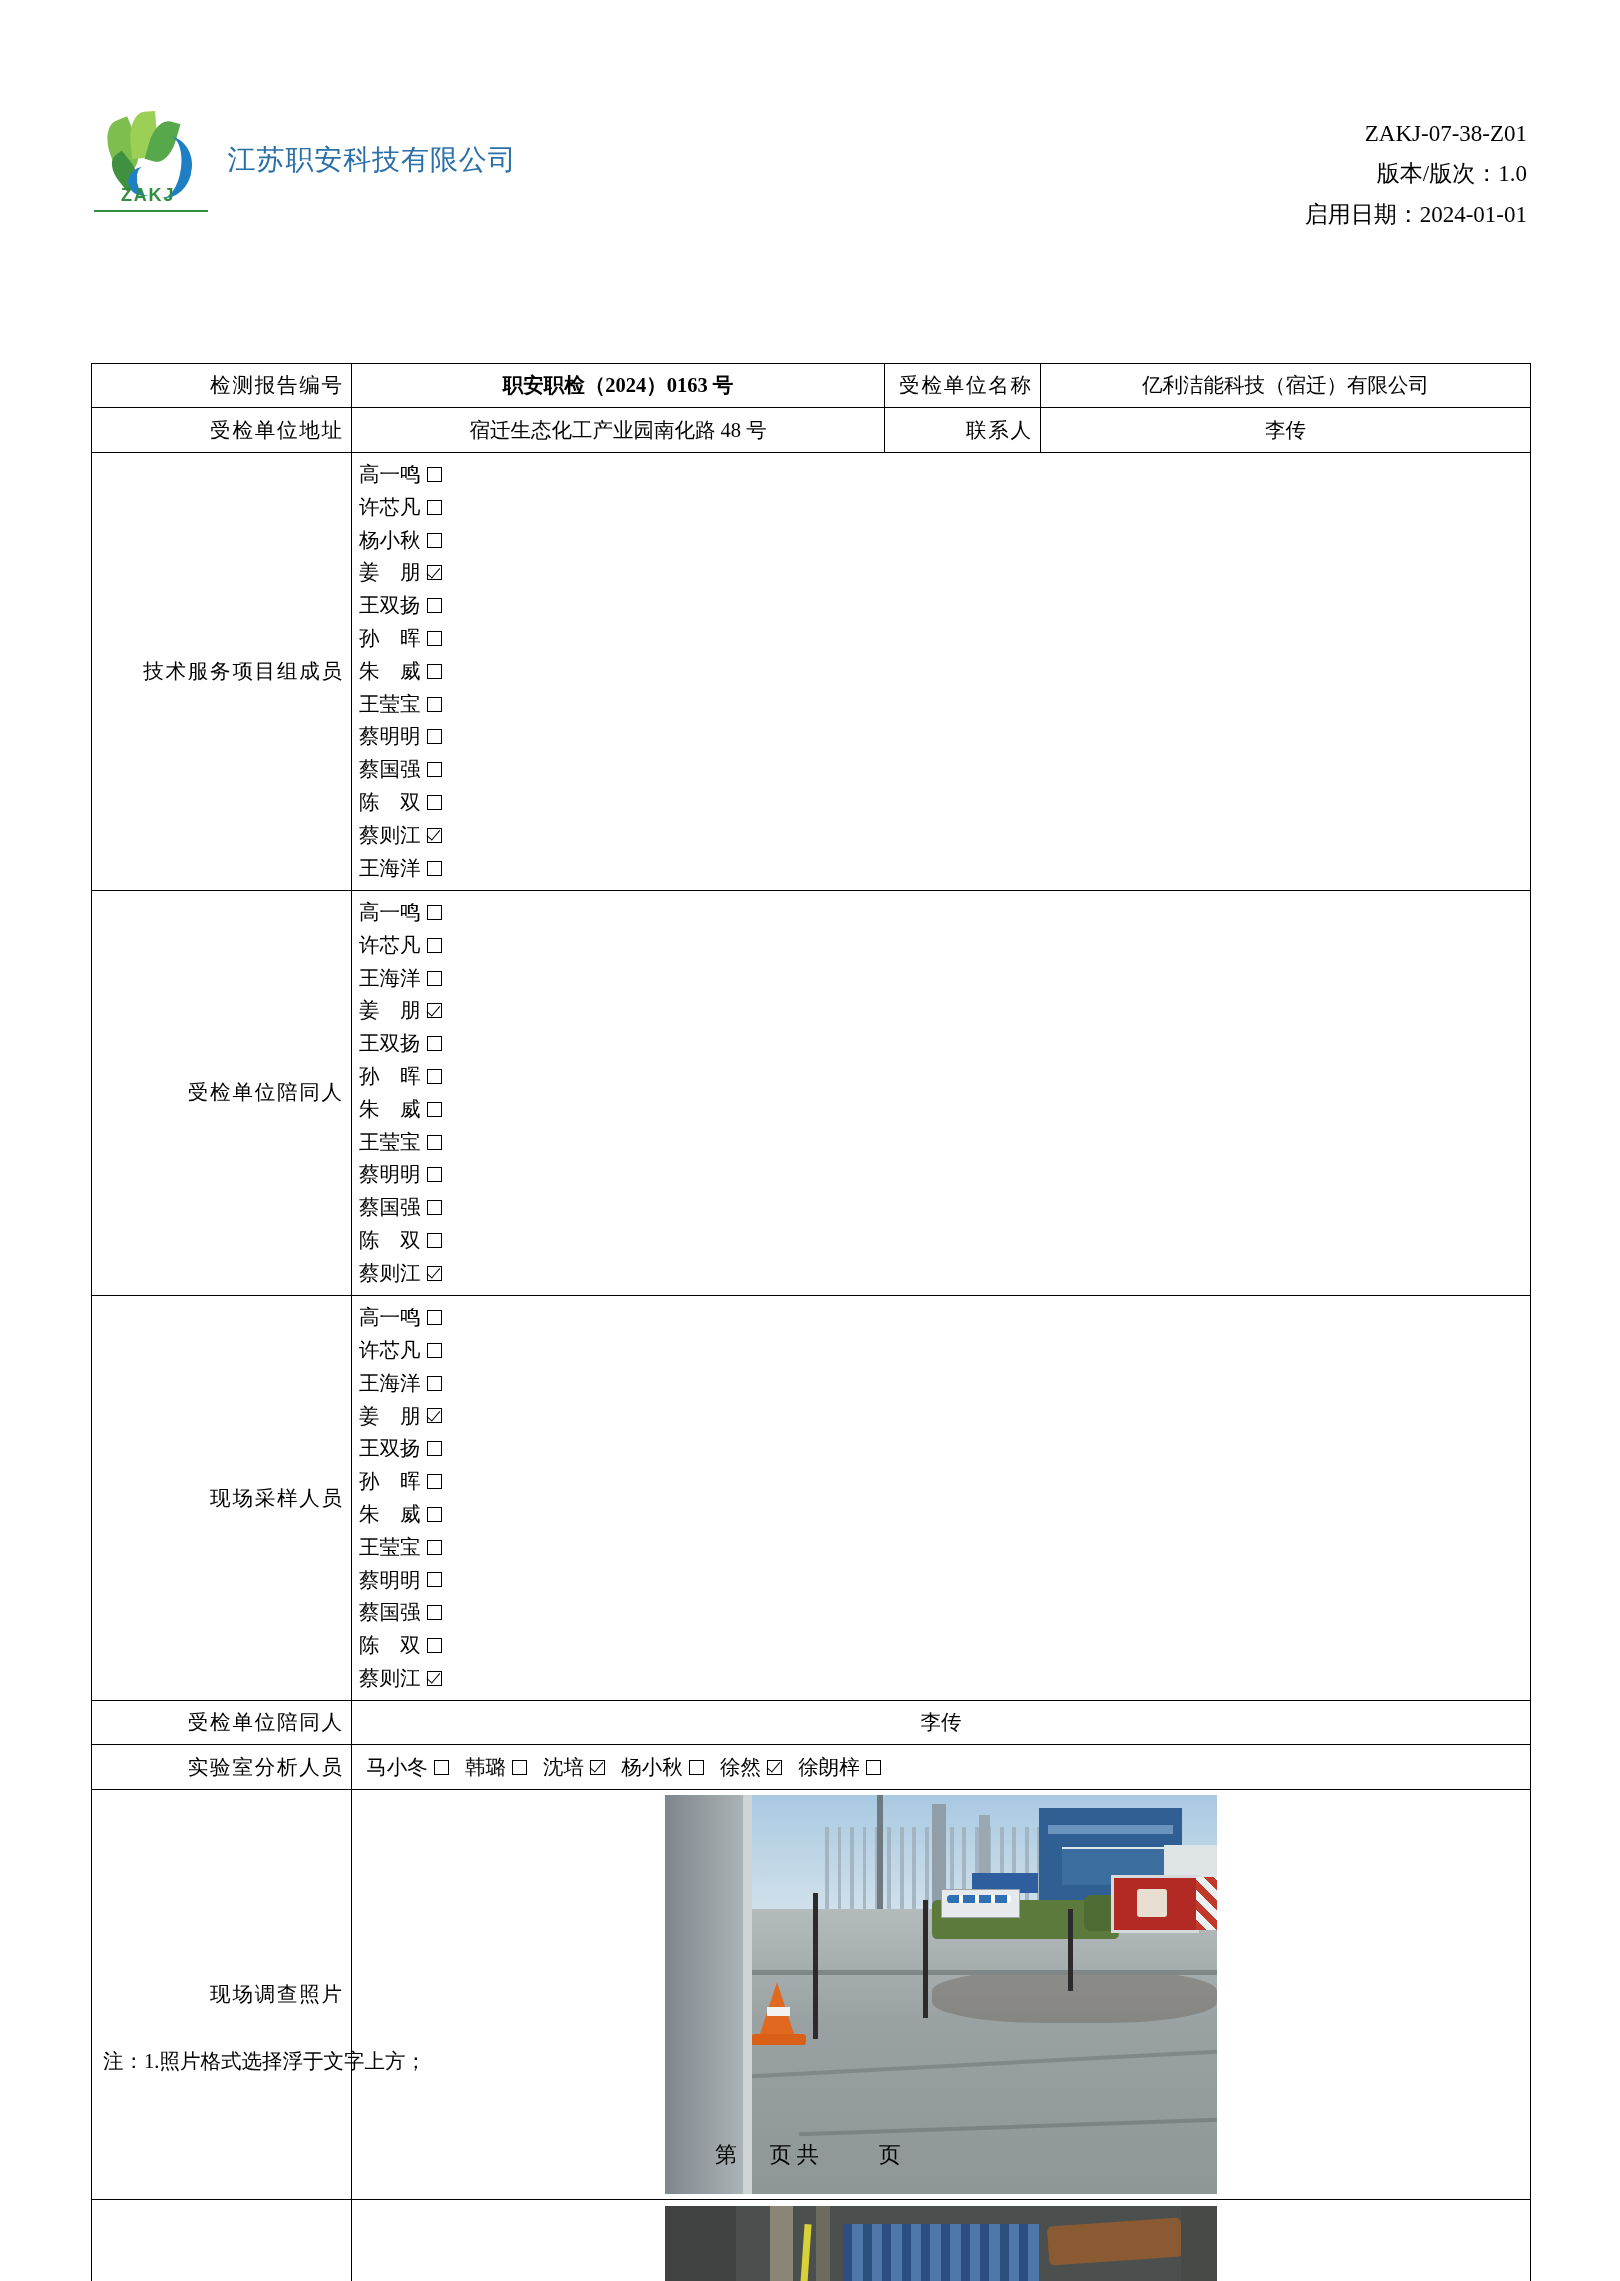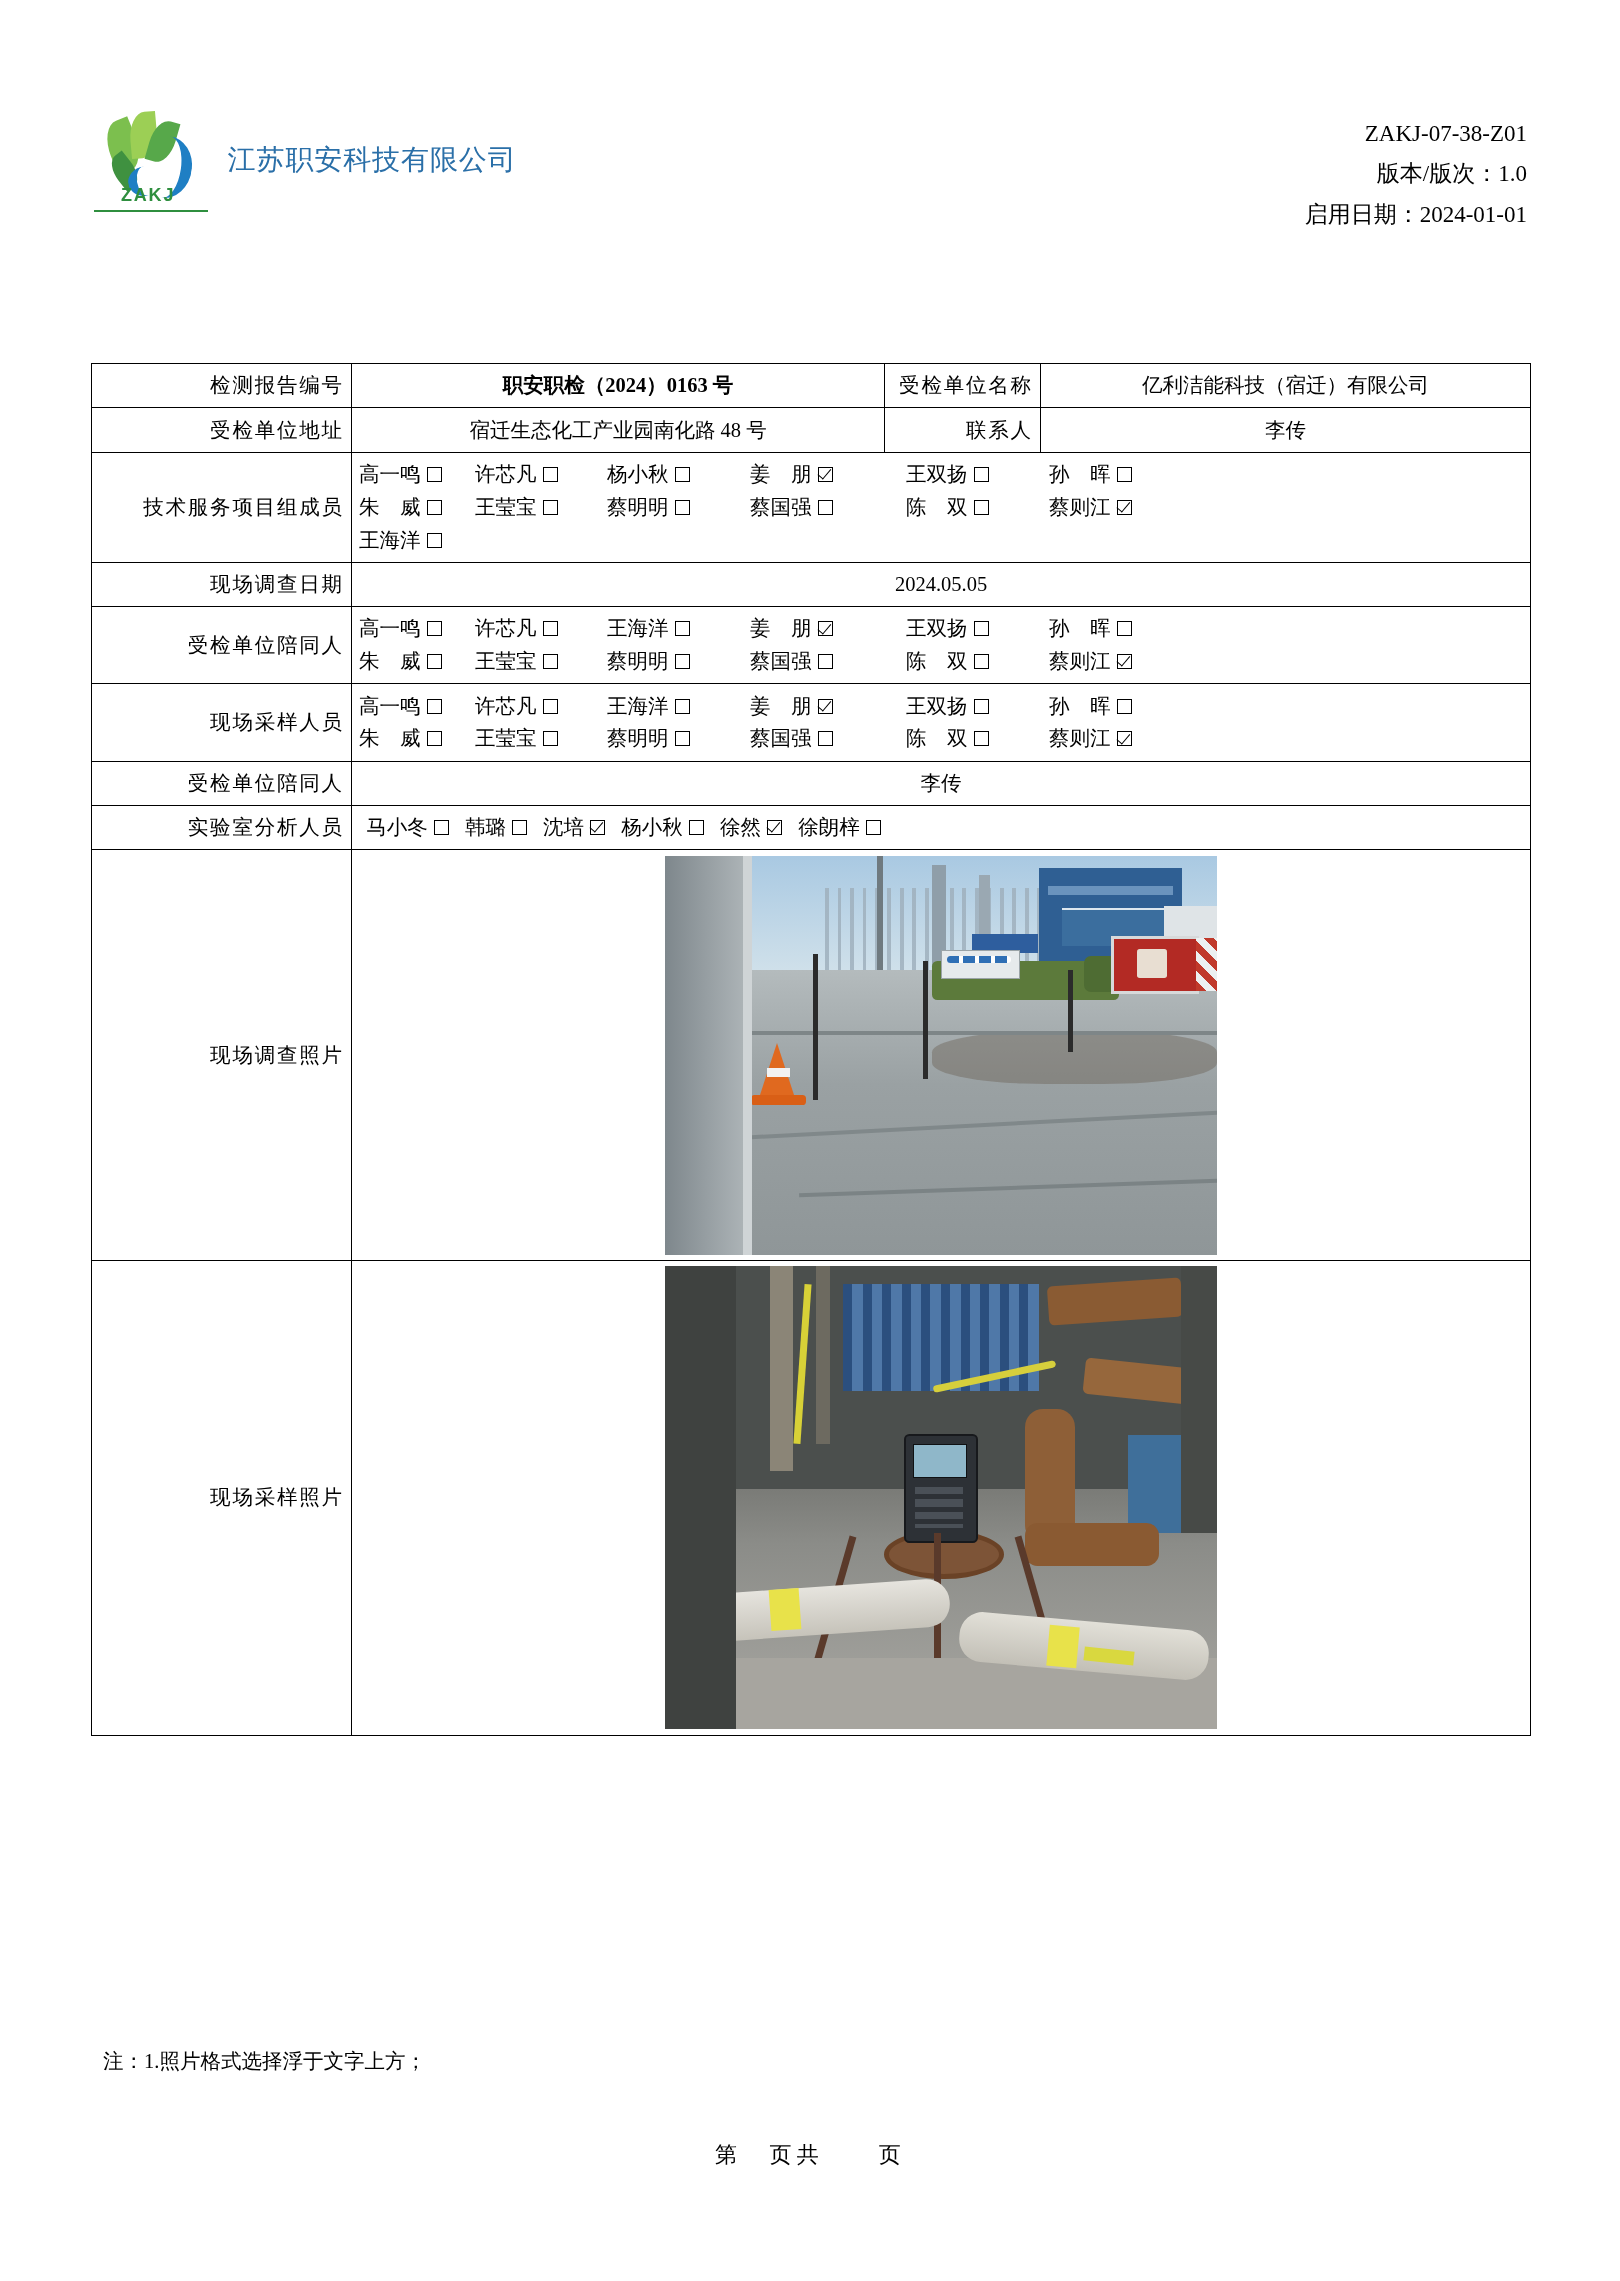--- a/index.html
+++ b/index.html
@@ -139,20 +139,21 @@
   .val-c-b {
     text-align: center;
     font-weight: bold;
   }
   .people-cell {
     padding: 7.1px 9px 7.1px 12.5px;
   }
   .prow {
     display: flex;
     width: 100%;
+    flex-direction: column;
   }
   .pitem {
     display: flex;
     align-items: center;
     justify-content: flex-start;
     white-space: nowrap;
     font-size: 20.5px;
   }
   .pname {
     letter-spacing: 0px;
@@ -394,24 +395,20 @@
               <div class="prow">
                 <div class="pitem" style="width: 116px;">
                   <span class="pname">王海洋</span>
                   <span class="box"></span>
                 </div>
               </div>
             </div>
         </td>
       </tr>
       <tr>
-        <td class="lbl">现场调查日期</td>
-        <td class="val-c" colspan="5">2024.05.05</td>
-      </tr>
-      <tr>
         <td class="lbl">受检单位陪同人</td>
         <td class="people-cell" colspan="5">
           <div id="survey-rows">
               <div class="prow">
                 <div class="pitem" style="width: 116px;">
                   <span class="pname">高一鸣</span>
                   <span class="box"></span>
                 </div>
                 <div class="pitem" style="width: 132px;">
                   <span class="pname">许芯凡</span>

